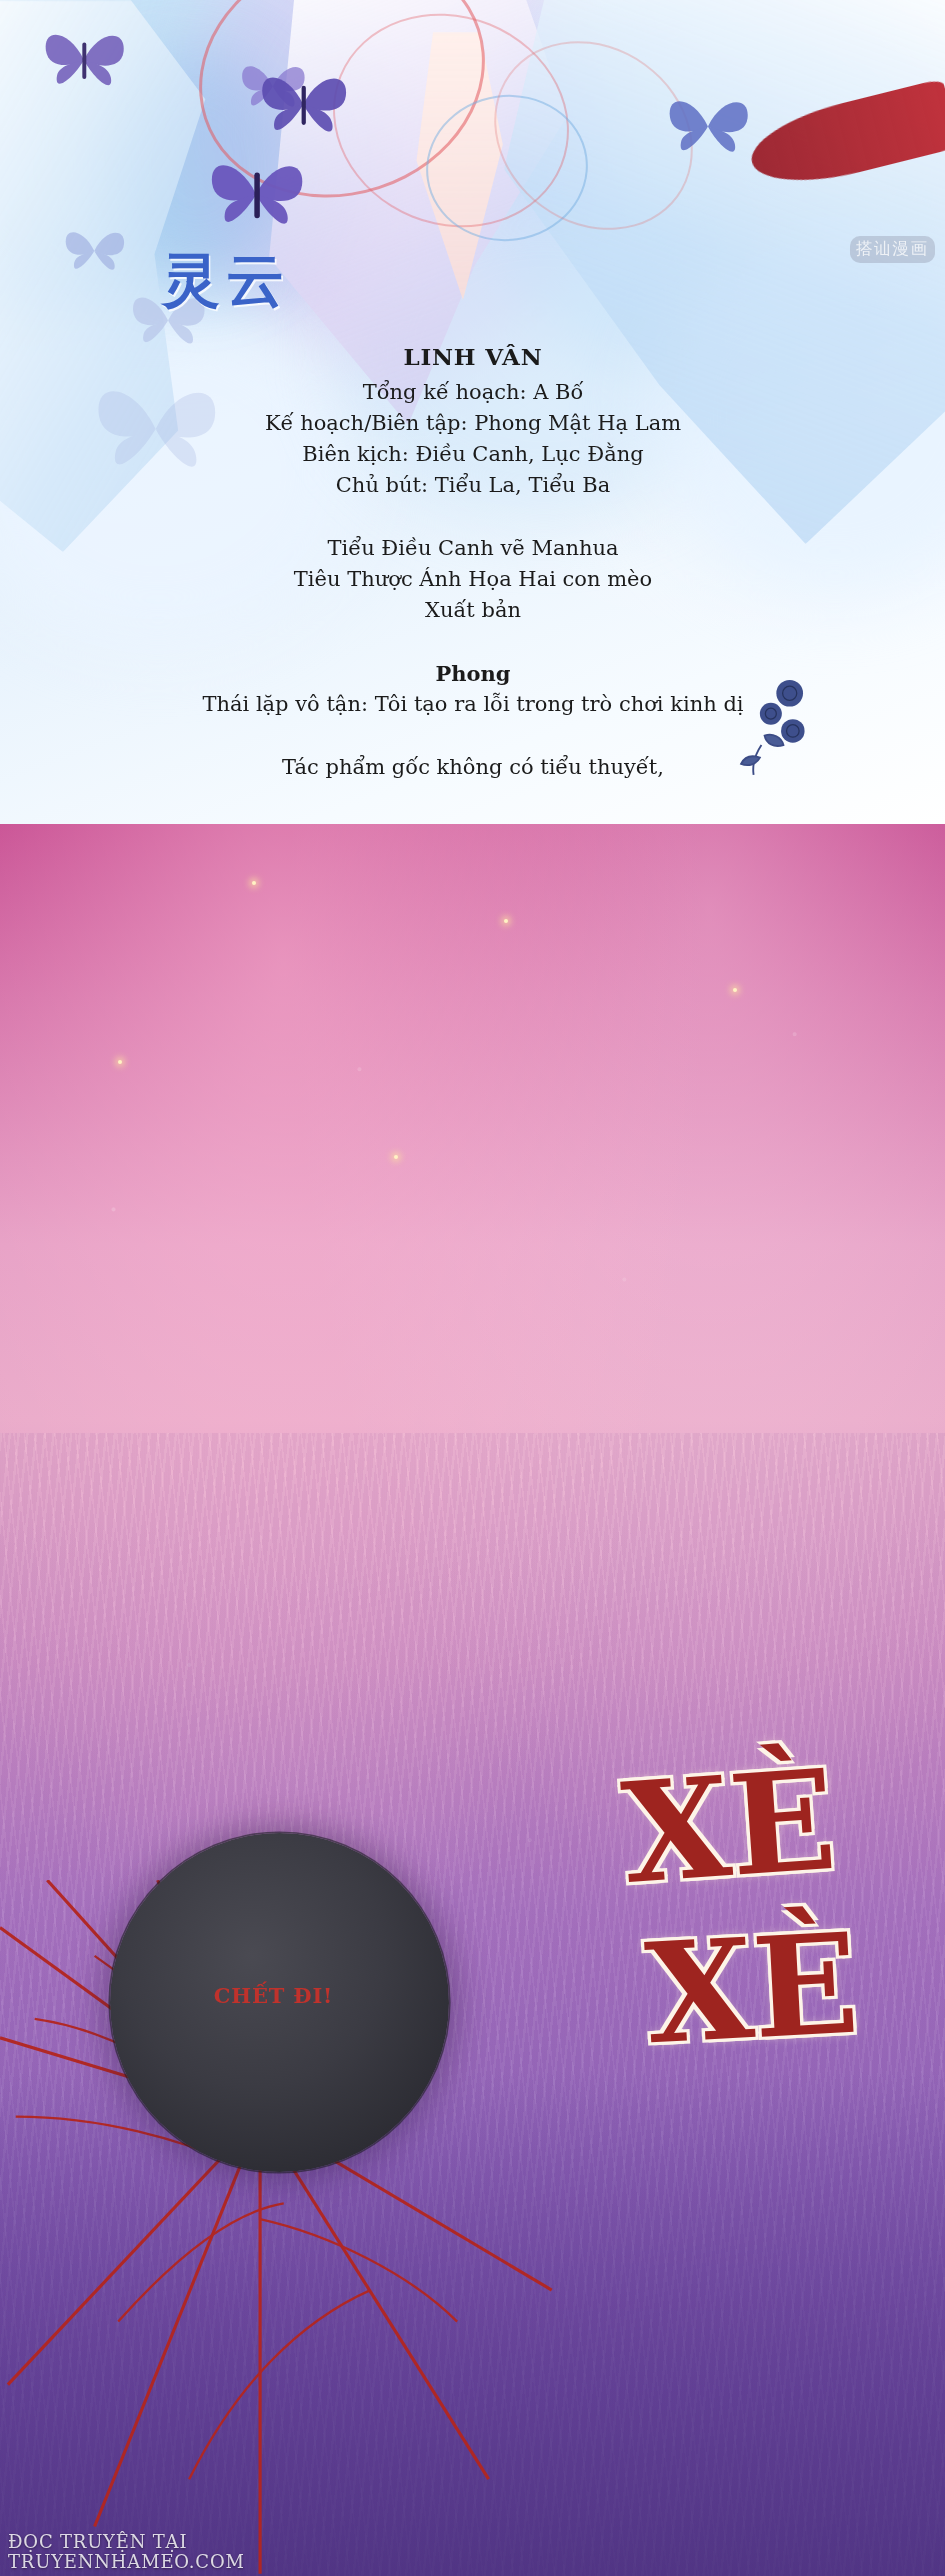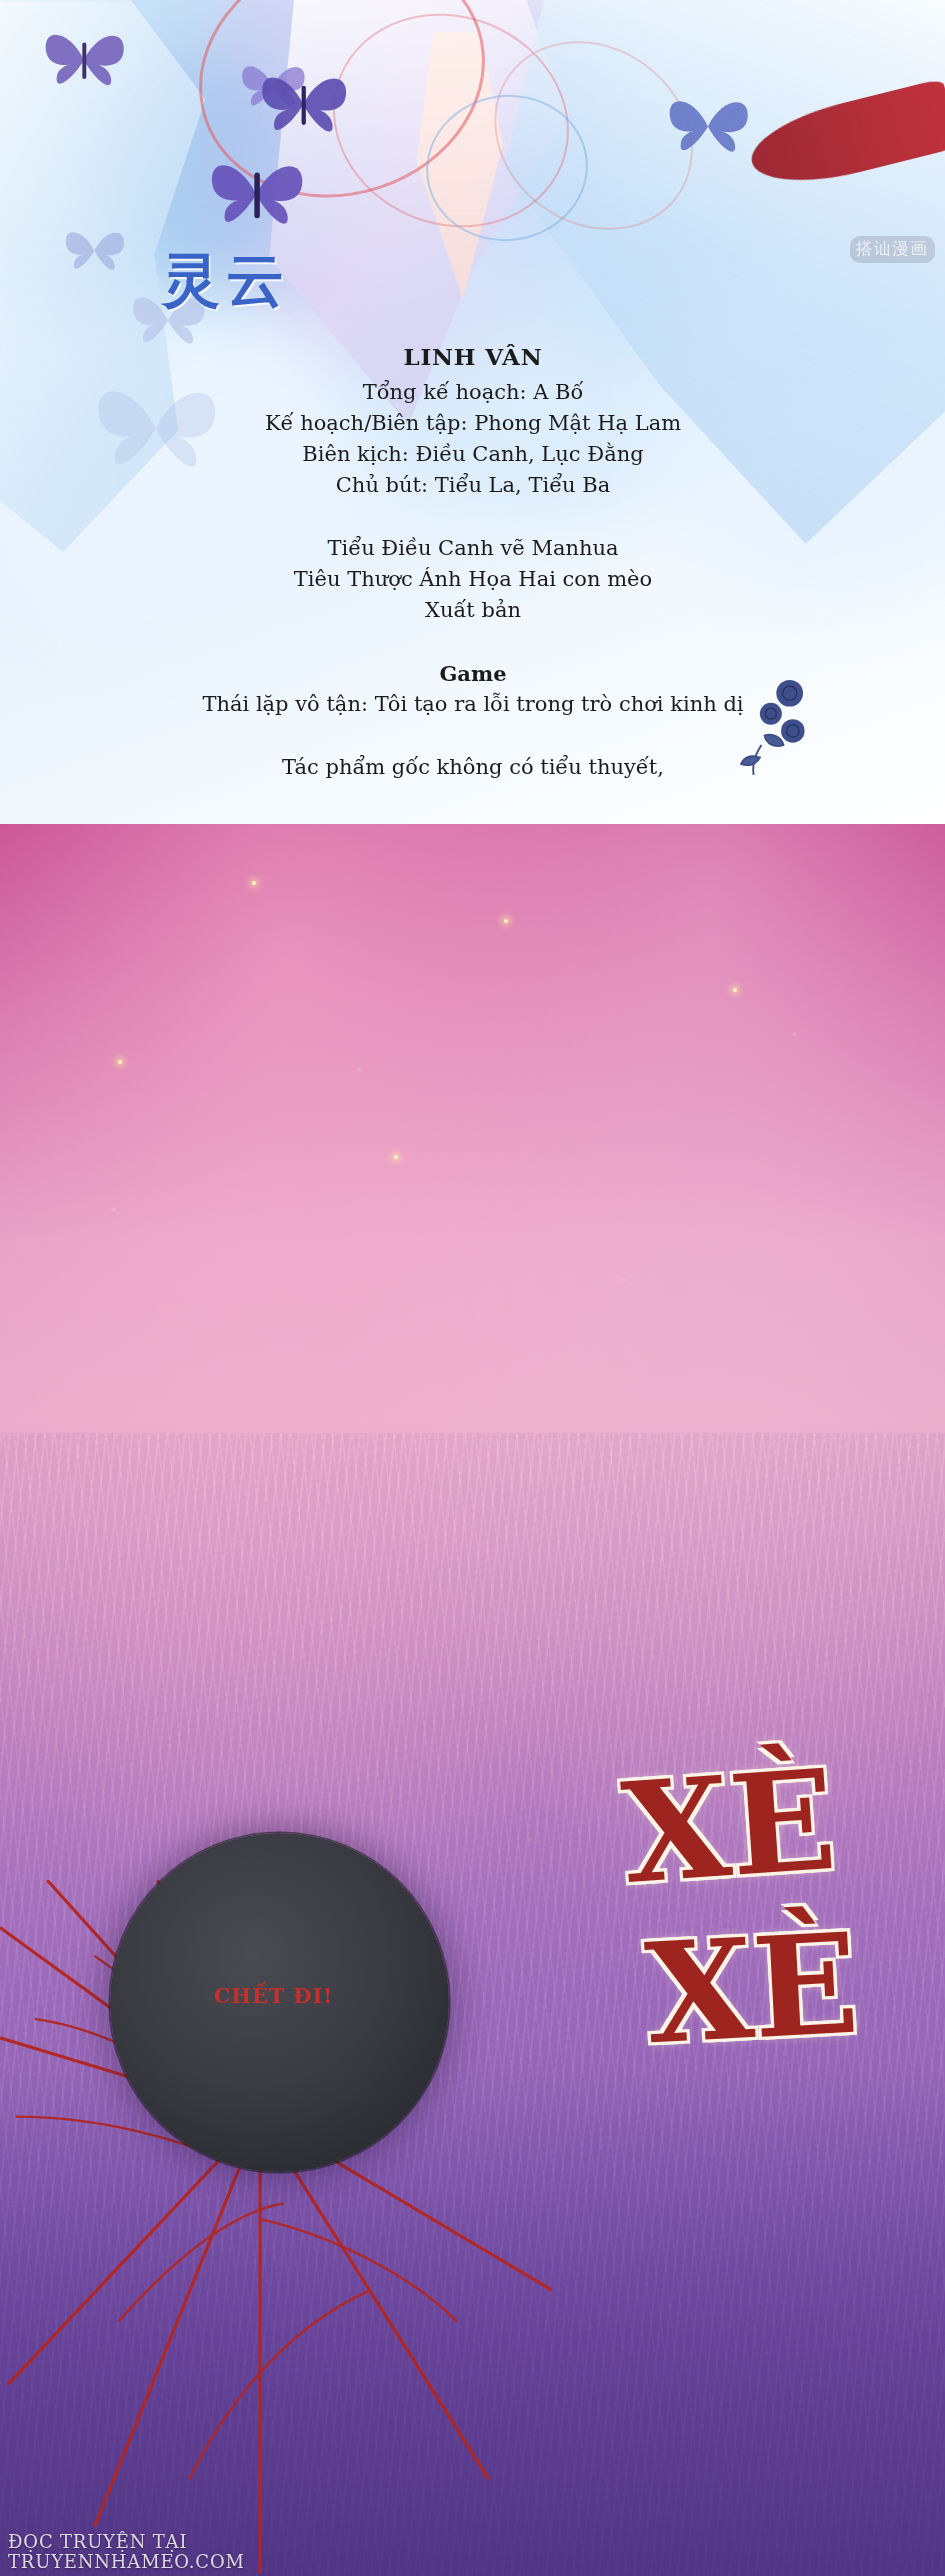--- a/index.html
+++ b/index.html
@@ -419,21 +419,21 @@
       <div class="line">Chủ bút: Tiểu La, Tiểu Ba</div>
 
       <div class="gap"></div>
 
       <div class="line">Tiểu Điều Canh vẽ Manhua</div>
       <div class="line">Tiêu Thược Ánh Họa Hai con mèo</div>
       <div class="line">Xuất bản</div>
 
       <div class="gap"></div>
 
-      <div class="line bold">Game</div>
+      <div class="line bold">Phong</div>
       <div class="line">Thái lặp vô tận: Tôi tạo ra lỗi trong trò chơi kinh dị</div>
 
       <div class="gap"></div>
 
       <div class="line">Tác phẩm gốc không có tiểu thuyết,</div>
 
     </div>
   </div>
 
   <div class="panel-scene">

